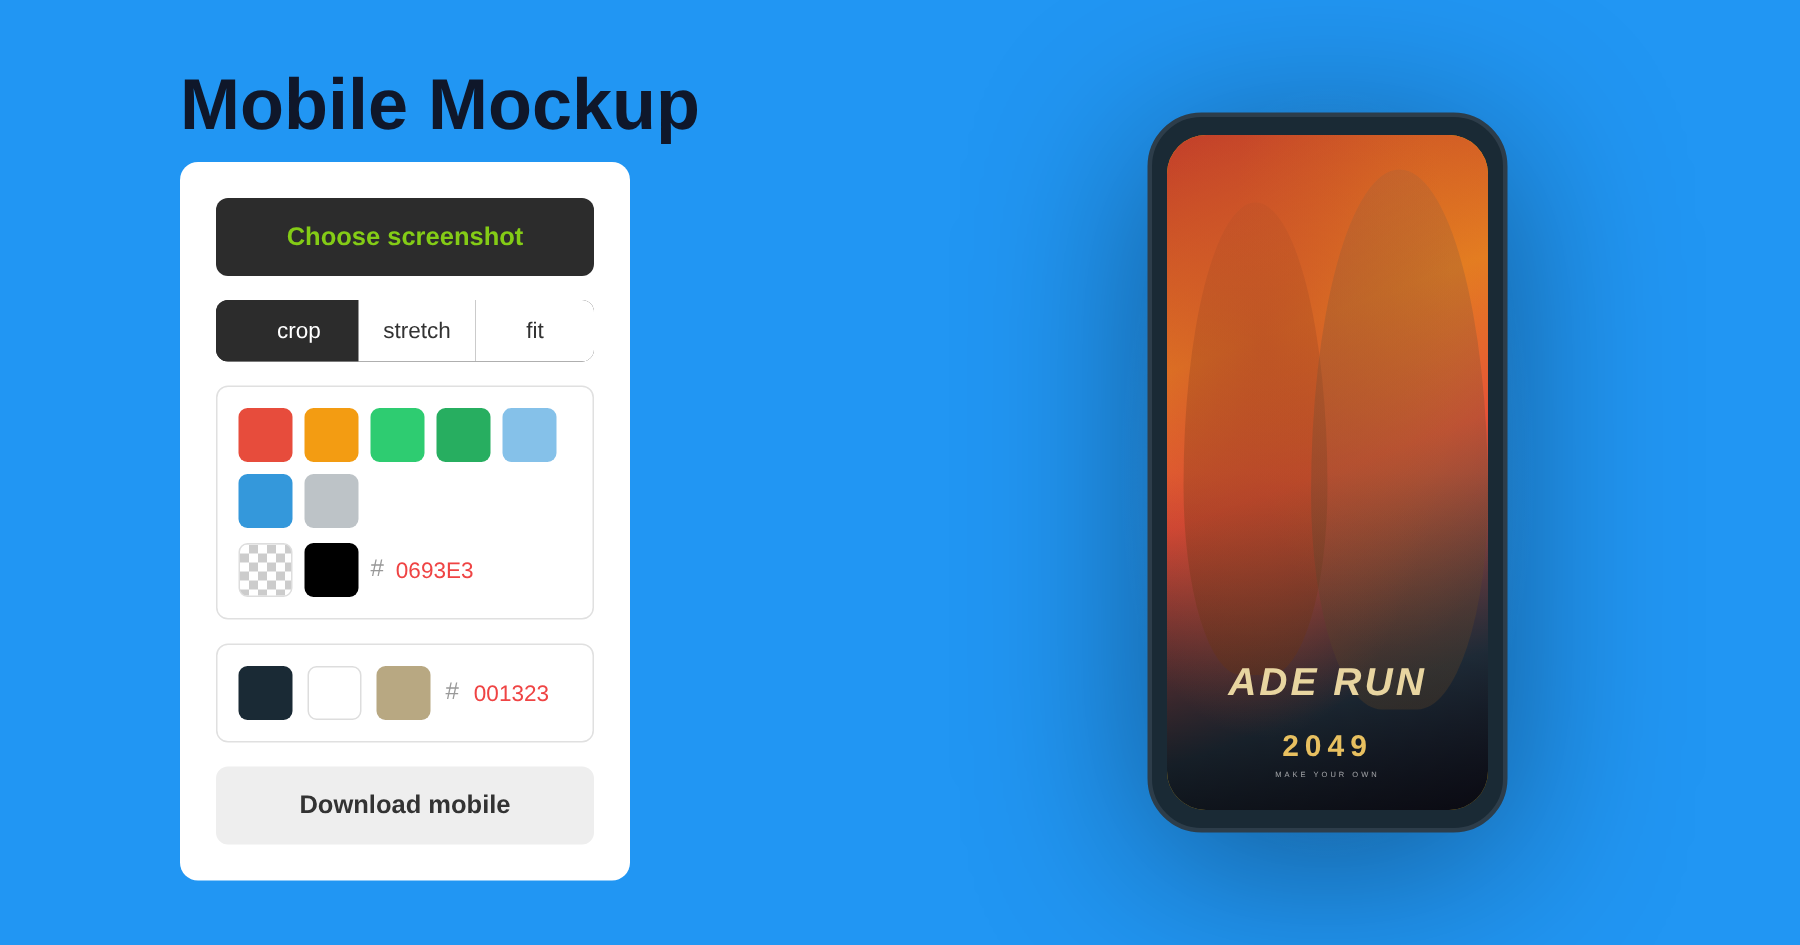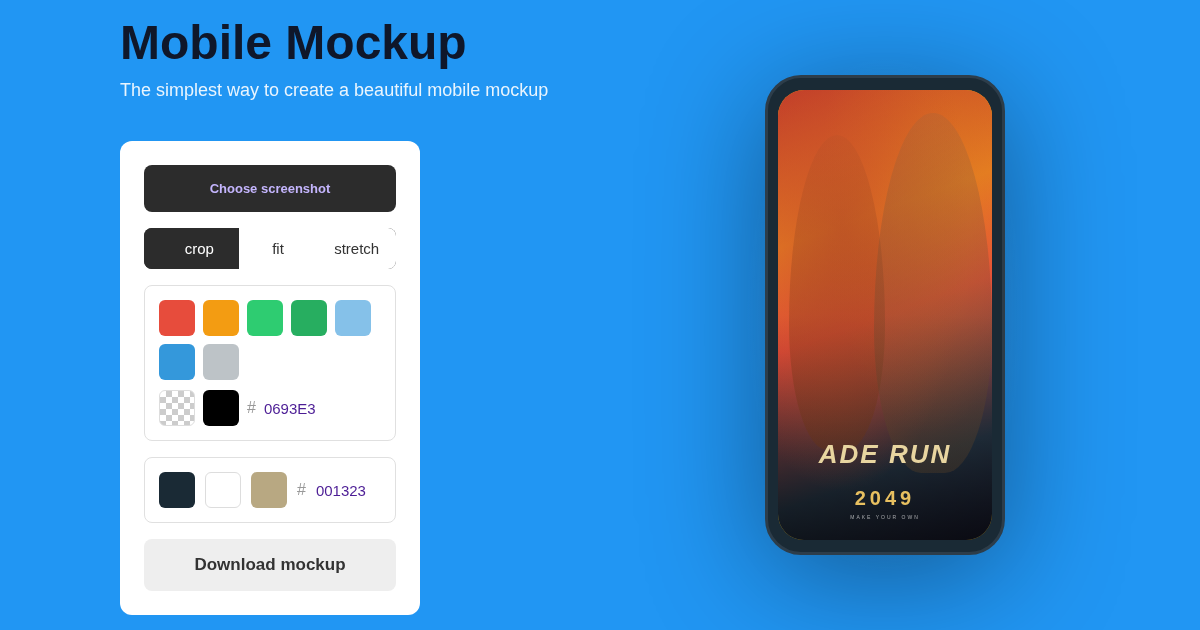--- a/index.html
+++ b/index.html
@@ -48,25 +48,25 @@
       border-radius: 12px;
       padding: 24px;
       width: 300px;
       display: flex;
       flex-direction: column;
       gap: 16px;
     }
 
     .choose-btn {
       background: #2c2c2c;
-      color: #c4b5fd;
+      color: #84cc16;
       border: none;
       border-radius: 8px;
       padding: 16px 36px;
-      font-size: 13px;
+      font-size: 17px;
       font-weight: 600;
       cursor: pointer;
       width: 100%;
       text-align: center;
     }
 
     .mode-selector {
       display: flex;
       background: #2c2c2c;
       border-radius: 8px;
@@ -133,21 +133,21 @@
     .hash-symbol {
       font-size: 16px;
       color: #999;
       font-weight: 500;
     }
 
     .hex-input {
       border: none;
       outline: none;
       font-size: 15px;
-      color: #4c1d95;
+      color: #ef4444;
       width: 80px;
       background: transparent;
     }
 
     .device-color-section {
       background: white;
       border: 1px solid #e0e0e0;
       border-radius: 8px;
       padding: 14px;
       display: flex;
@@ -322,30 +322,29 @@
       z-index: -1;
     }
   </style>
 </head>
 <body>
 
 <div class="main-container">
 
   <div class="left-panel">
     <h1 class="app-title">Mobile Mockup</h1>
-    <p class="app-subtitle">The simplest way to create a beautiful mobile mockup</p>
 
     <div class="controls-panel">
 
       <button class="choose-btn">Choose screenshot</button>
 
       <div class="mode-selector">
         <button class="mode-btn active">crop</button>
+        <button class="mode-btn">stretch</button>
         <button class="mode-btn">fit</button>
-        <button class="mode-btn">stretch</button>
       </div>
 
       <div class="color-section">
         <div class="color-swatches">
           <button class="swatch" style="background:#e74c3c;"></button>
           <button class="swatch" style="background:#f39c12;"></button>
           <button class="swatch" style="background:#2ecc71;"></button>
           <button class="swatch" style="background:#27ae60;"></button>
           <button class="swatch" style="background:#85c1e9;"></button>
           <button class="swatch" style="background:#3498db;"></button>
@@ -360,21 +359,21 @@
       </div>
 
       <div class="device-color-section">
         <button class="device-swatch-dark"></button>
         <button class="device-swatch-white"></button>
         <button class="device-swatch-tan"></button>
         <span class="hash-symbol">#</span>
         <input class="hex-input" type="text" value="001323" style="">
       </div>
 
-      <button class="download-btn">Download mockup</button>
+      <button class="download-btn">Download mobile</button>
     </div>
   </div>
 
   <div class="right-panel">
     <div class="phone-wrapper">
       <div class="phone-glow"></div>
       <div class="phone-frame">
         <div class="phone-screen">
           <div class="phone-screen-content">
 

